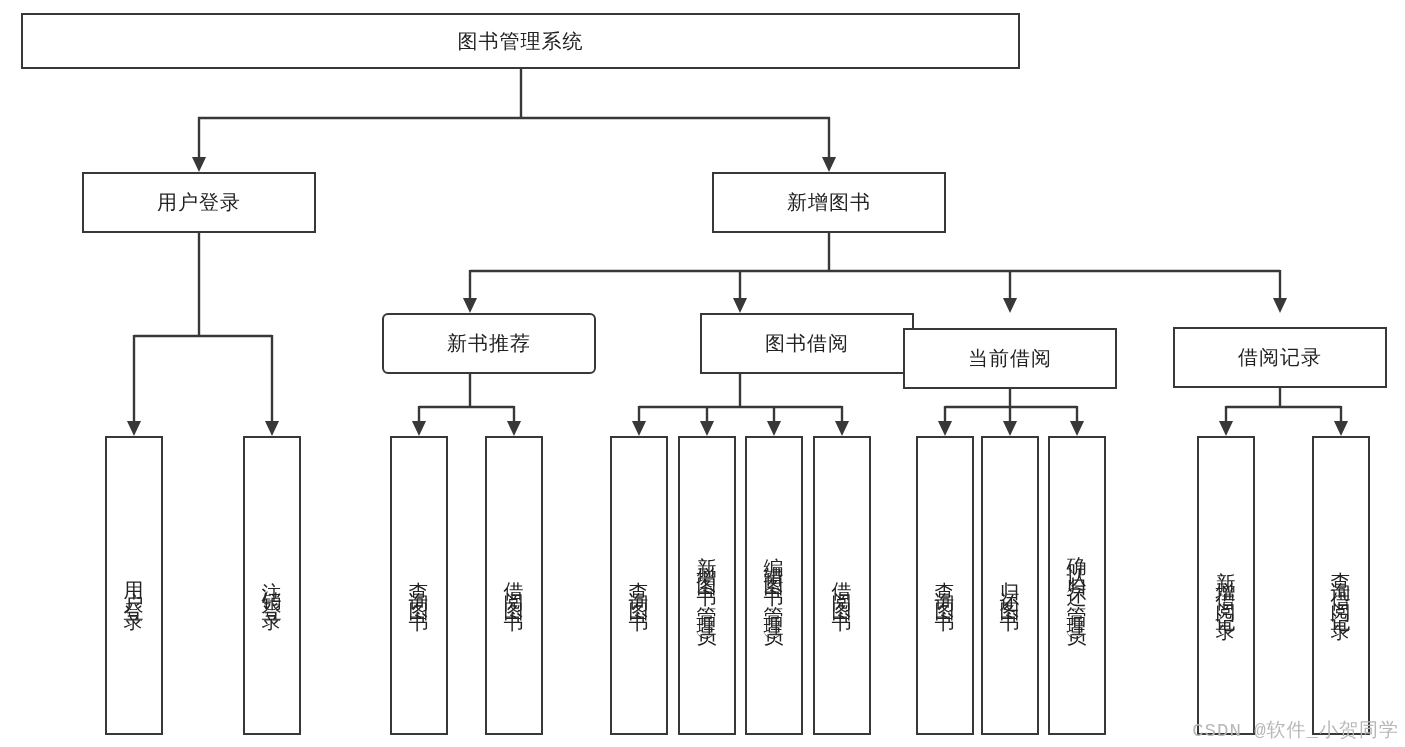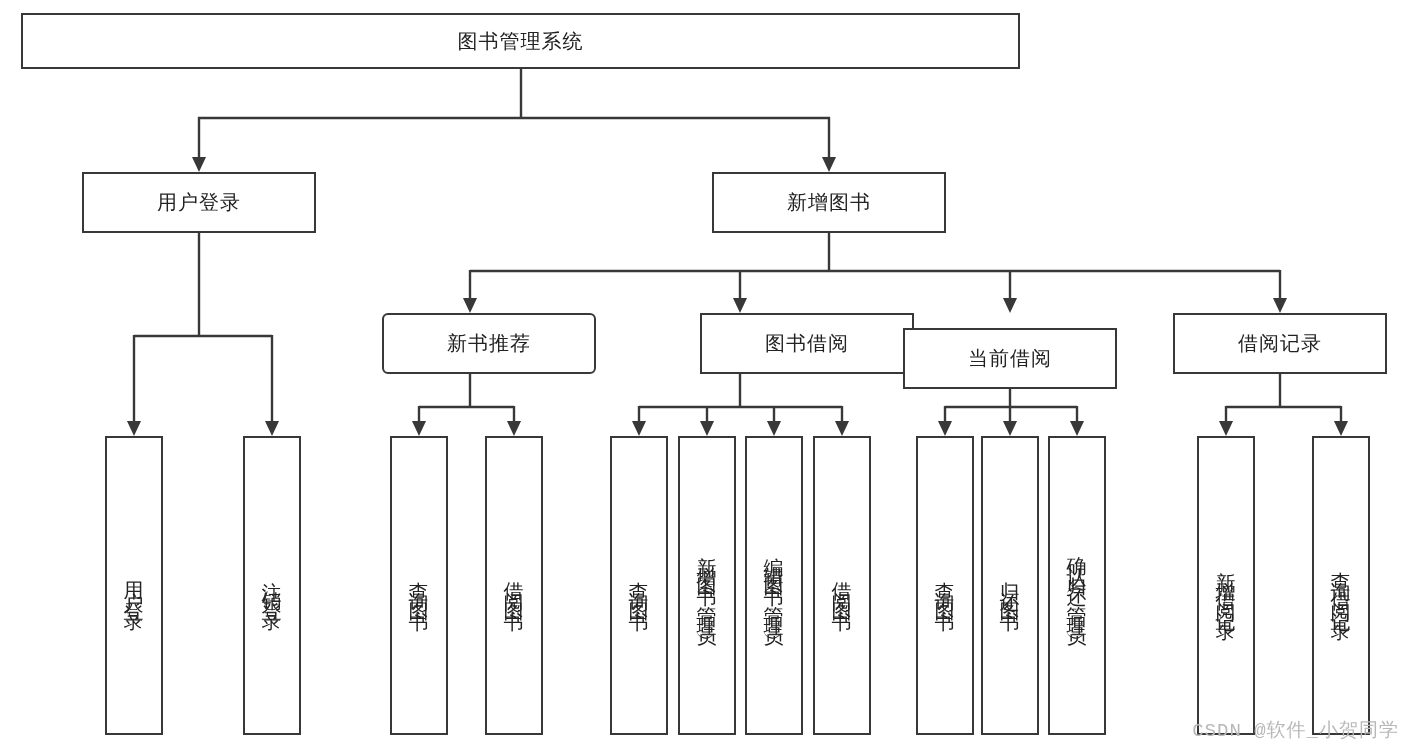--- a/index.html
+++ b/index.html
@@ -139,21 +139,21 @@
   </svg>
 
   <div class="node" style="left:21px; top:13px; width:999px; height:56px;">图书管理系统</div>
 
   <div class="node" style="left:82px; top:172px; width:234px; height:61px;">用户登录</div>
   <div class="node" style="left:712px; top:172px; width:234px; height:61px;">新增图书</div>
 
   <div class="node" style="left:382px; top:313px; width:214px; height:61px;border-radius:6px;">新书推荐</div>
   <div class="node" style="left:662px; top:313px; width:214px; height:61px;margin-left:38px;">图书借阅</div>
   <div class="node" style="left:903px; top:328px; width:214px; height:61px;">当前借阅</div>
-  <div class="node" style="left:1173px; top:313px; width:214px; height:61px;font-family:Liberation Mono, monospace;">借阅记录</div>
+  <div class="node" style="left:1173px; top:327px; width:214px; height:61px;font-family:Liberation Mono, monospace;">借阅记录</div>
 
   <div class="node leaf" style="left:105px;">
     <span class="vtext">用户登录</span>
   </div>
   <div class="node leaf" style="left:243px;">
     <span class="vtext">注销登录</span>
   </div>
 
   <div class="node leaf" style="left:390px;">
     <span class="vtext">查询图书</span>

